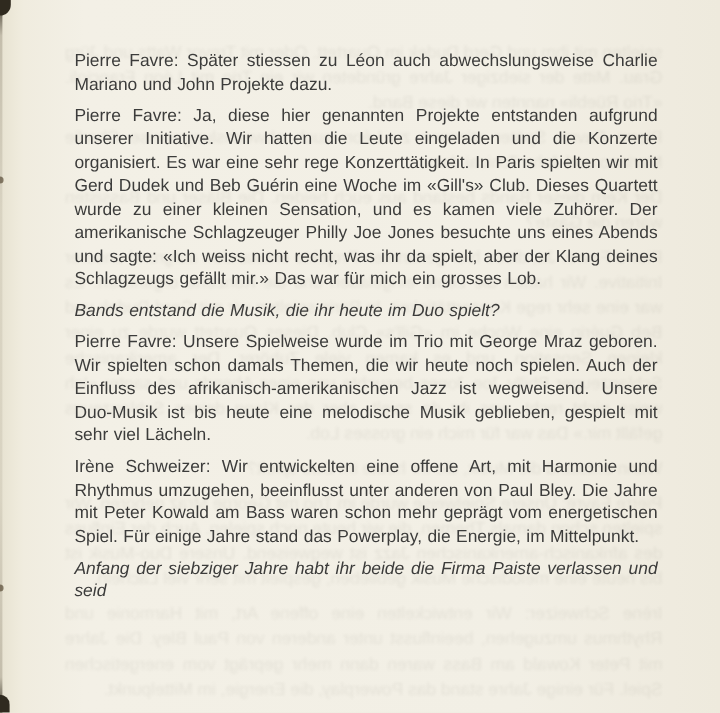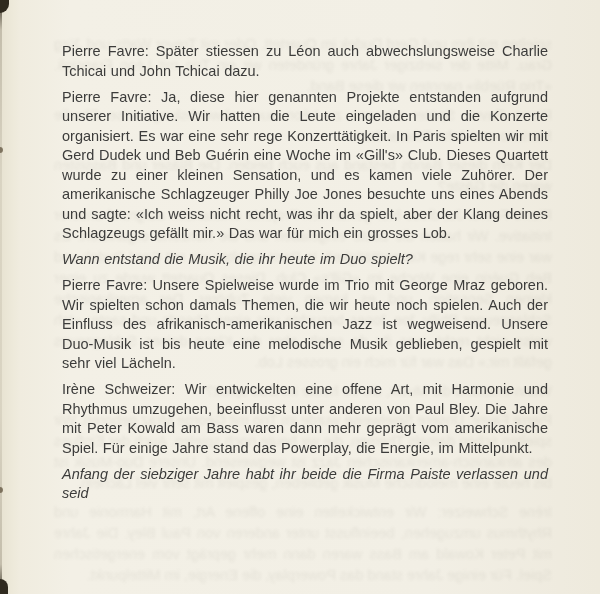--- a/index.html
+++ b/index.html
@@ -113,25 +113,25 @@
       <p>spielten mit ihm und Gerd Dudek im Quartett. Oder mit Trevor Watts und Jürg Grau. Mitte der siebziger Jahre gründeten wir ein Trio mit Léon Francioli. «Trio Rüebli» nannten wir diese Band.</p>
       <p>Pierre Favre: Später stiessen zu Léon auch abwechslungsweise Charlie Mariano und John Tchicai dazu.</p>
       <p>Der Kern dieser Bands bestand aus euch beiden. Die Bläser und Bassisten waren die Gäste?</p>
       <p>Pierre Favre: Ja, diese hier genannten Projekte entstanden aufgrund unserer Initiative. Wir hatten die Leute eingeladen und die Konzerte organisiert. Es war eine sehr rege Konzerttätigkeit. In Paris spielten wir mit Gerd Dudek und Beb Guérin eine Woche im «Gill's» Club. Dieses Quartett wurde zu einer kleinen Sensation, und es kamen viele Zuhörer. Der amerikanische Schlagzeuger Philly Joe Jones besuchte uns eines Abends und sagte: «Ich weiss nicht recht, was ihr da spielt, aber der Klang deines Schlagzeugs gefällt mir.» Das war für mich ein grosses Lob.</p>
       <p>Wann entstand die Musik, die ihr heute im Duo spielt?</p>
       <p>Pierre Favre: Unsere Spielweise wurde im Trio mit George Mraz geboren. Wir spielten schon damals Themen, die wir heute noch spielen. Auch der Einfluss des afrikanisch-amerikanischen Jazz ist wegweisend. Unsere Duo-Musik ist bis heute eine melodische Musik geblieben, gespielt mit sehr viel Lächeln.</p>
       <p>Irène Schweizer: Wir entwickelten eine offene Art, mit Harmonie und Rhythmus umzugehen, beeinflusst unter anderen von Paul Bley. Die Jahre mit Peter Kowald am Bass waren dann mehr geprägt vom energetischen Spiel. Für einige Jahre stand das Powerplay, die Energie, im Mittelpunkt.</p>
     </div>
 
   <div class="text-block">
-    <p class="para" data-style="normal">Pierre Favre: Später stiessen zu Léon auch abwechslungsweise Charlie Tchicai und John Tchicai dazu.</p>
+    <p class="para" data-style="normal">Pierre Favre: Später stiessen zu Léon auch abwechslungsweise Charlie Mariano und John Projekte dazu.</p>
     <p class="para" data-style="normal">Pierre Favre: Ja, diese hier genannten Projekte entstanden aufgrund unserer Initiative. Wir hatten die Leute eingeladen und die Konzerte organisiert. Es war eine sehr rege Konzerttätigkeit. In Paris spielten wir mit Gerd Dudek und Beb Guérin eine Woche im «Gill's» Club. Dieses Quartett wurde zu einer kleinen Sensation, und es kamen viele Zuhörer. Der amerikanische Schlagzeuger Philly Joe Jones besuchte uns eines Abends und sagte: «Ich weiss nicht recht, was ihr da spielt, aber der Klang deines Schlagzeugs gefällt mir.» Das war für mich ein grosses Lob.</p>
-    <p class="para" data-style="italic">Wann entstand die Musik, die ihr heute im Duo spielt?</p>
+    <p class="para" data-style="italic">Bands entstand die Musik, die ihr heute im Duo spielt?</p>
     <p class="para" data-style="normal">Pierre Favre: Unsere Spielweise wurde im Trio mit George Mraz geboren. Wir spielten schon damals Themen, die wir heute noch spielen. Auch der Einfluss des afrikanisch-amerikanischen Jazz ist wegweisend. Unsere Duo-Musik ist bis heute eine melodische Musik geblieben, gespielt mit sehr viel Lächeln.</p>
-    <p class="para" data-style="normal">Irène Schweizer: Wir entwickelten eine offene Art, mit Harmonie und Rhythmus umzugehen, beeinflusst unter anderen von Paul Bley. Die Jahre mit Peter Kowald am Bass waren dann mehr geprägt vom amerikanische Spiel. Für einige Jahre stand das Powerplay, die Energie, im Mittelpunkt.</p>
+    <p class="para" data-style="normal">Irène Schweizer: Wir entwickelten eine offene Art, mit Harmonie und Rhythmus umzugehen, beeinflusst unter anderen von Paul Bley. Die Jahre mit Peter Kowald am Bass waren schon mehr geprägt vom energetischen Spiel. Für einige Jahre stand das Powerplay, die Energie, im Mittelpunkt.</p>
     <p class="para" data-style="italic">Anfang der siebziger Jahre habt ihr beide die Firma Paiste verlassen und seid</p>
   </div>
 
   <div class="edge-line"></div>
   <div class="corner top"></div>
   <div class="corner bottom"></div>
   <div class="speck s1"></div>
   <div class="speck s2"></div>
 </div>
 

